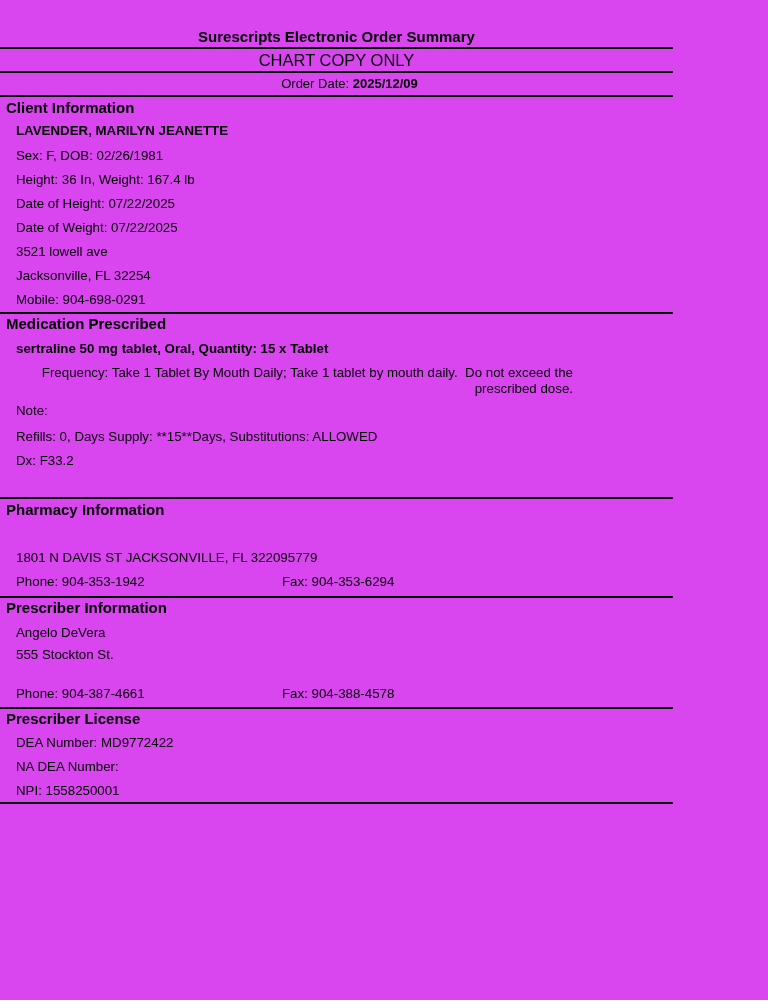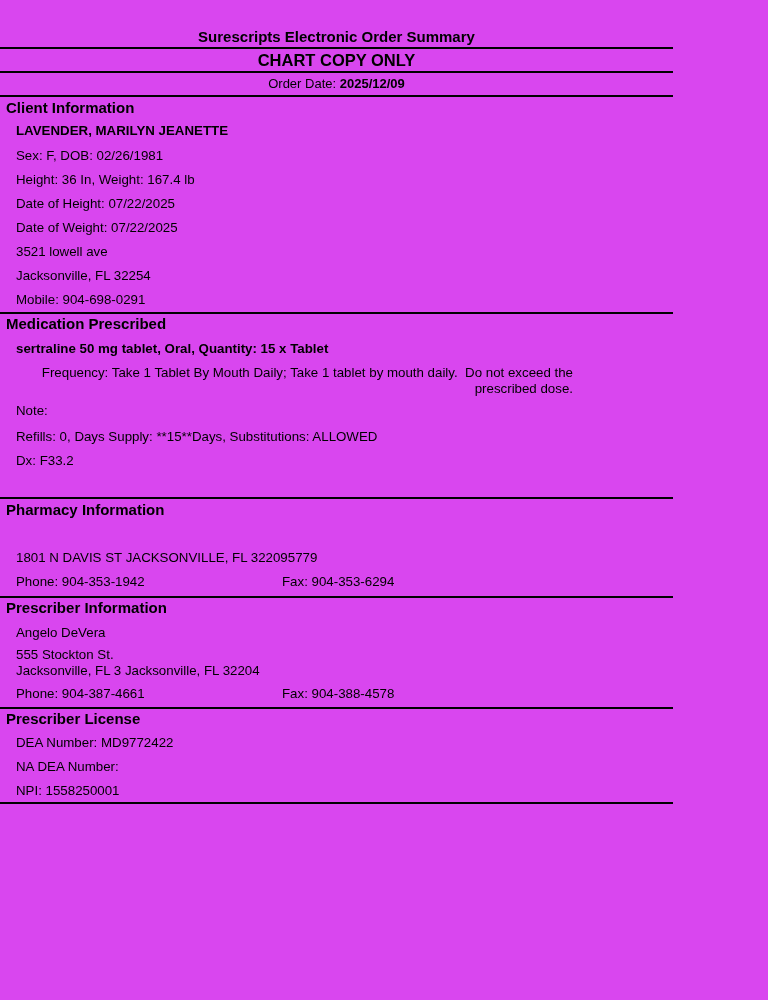--- a/index.html
+++ b/index.html
@@ -26,25 +26,26 @@
     text-align: center;
   }
   .doc-title {
     font-size: 15px;
     line-height: 18px;
     font-weight: bold;
   }
   .banner {
     font-size: 16.5px;
     line-height: 20px;
-    font-weight: bold;
+    font-weight: normal;
   }
   .order-date {
     font-size: 13px;
     line-height: 16px;
+    padding-left: 13px;
   }
   .order-date .val { font-weight: bold; }
   .section-heading {
     position: absolute;
     left: 6px;
     font-size: 15px;
     line-height: 18px;
     font-weight: bold;
   }
   .line {
@@ -98,21 +99,20 @@
 
   <div class="section-heading" style="top:501px">Pharmacy Information</div>
   <div class="line" style="top:550px">1801 N DAVIS ST JACKSONVILLE, FL 322095779</div>
   <div class="line" style="top:574px">Phone: 904-353-1942</div>
   <div class="line fax" style="top:574px">Fax: 904-353-6294</div>
   <div class="rule" style="top:596px"></div>
 
   <div class="section-heading" style="top:599px">Prescriber Information</div>
   <div class="line" style="top:625px">Angelo DeVera</div>
   <div class="line" style="top:647px">555 Stockton St.</div>
-  <div class="line" style="top:663px">Jacksonville, FL 3 Jacksonville, FL 32204</div>
   <div class="line" style="top:686px">Phone: 904-387-4661</div>
   <div class="line fax" style="top:686px">Fax: 904-388-4578</div>
   <div class="rule" style="top:707px"></div>
 
   <div class="section-heading" style="top:710px">Prescriber License</div>
   <div class="line" style="top:735px">DEA Number: MD9772422</div>
   <div class="line" style="top:759px">NA DEA Number:</div>
   <div class="line" style="top:783px">NPI: 1558250001</div>
   <div class="rule" style="top:802px"></div>
 

